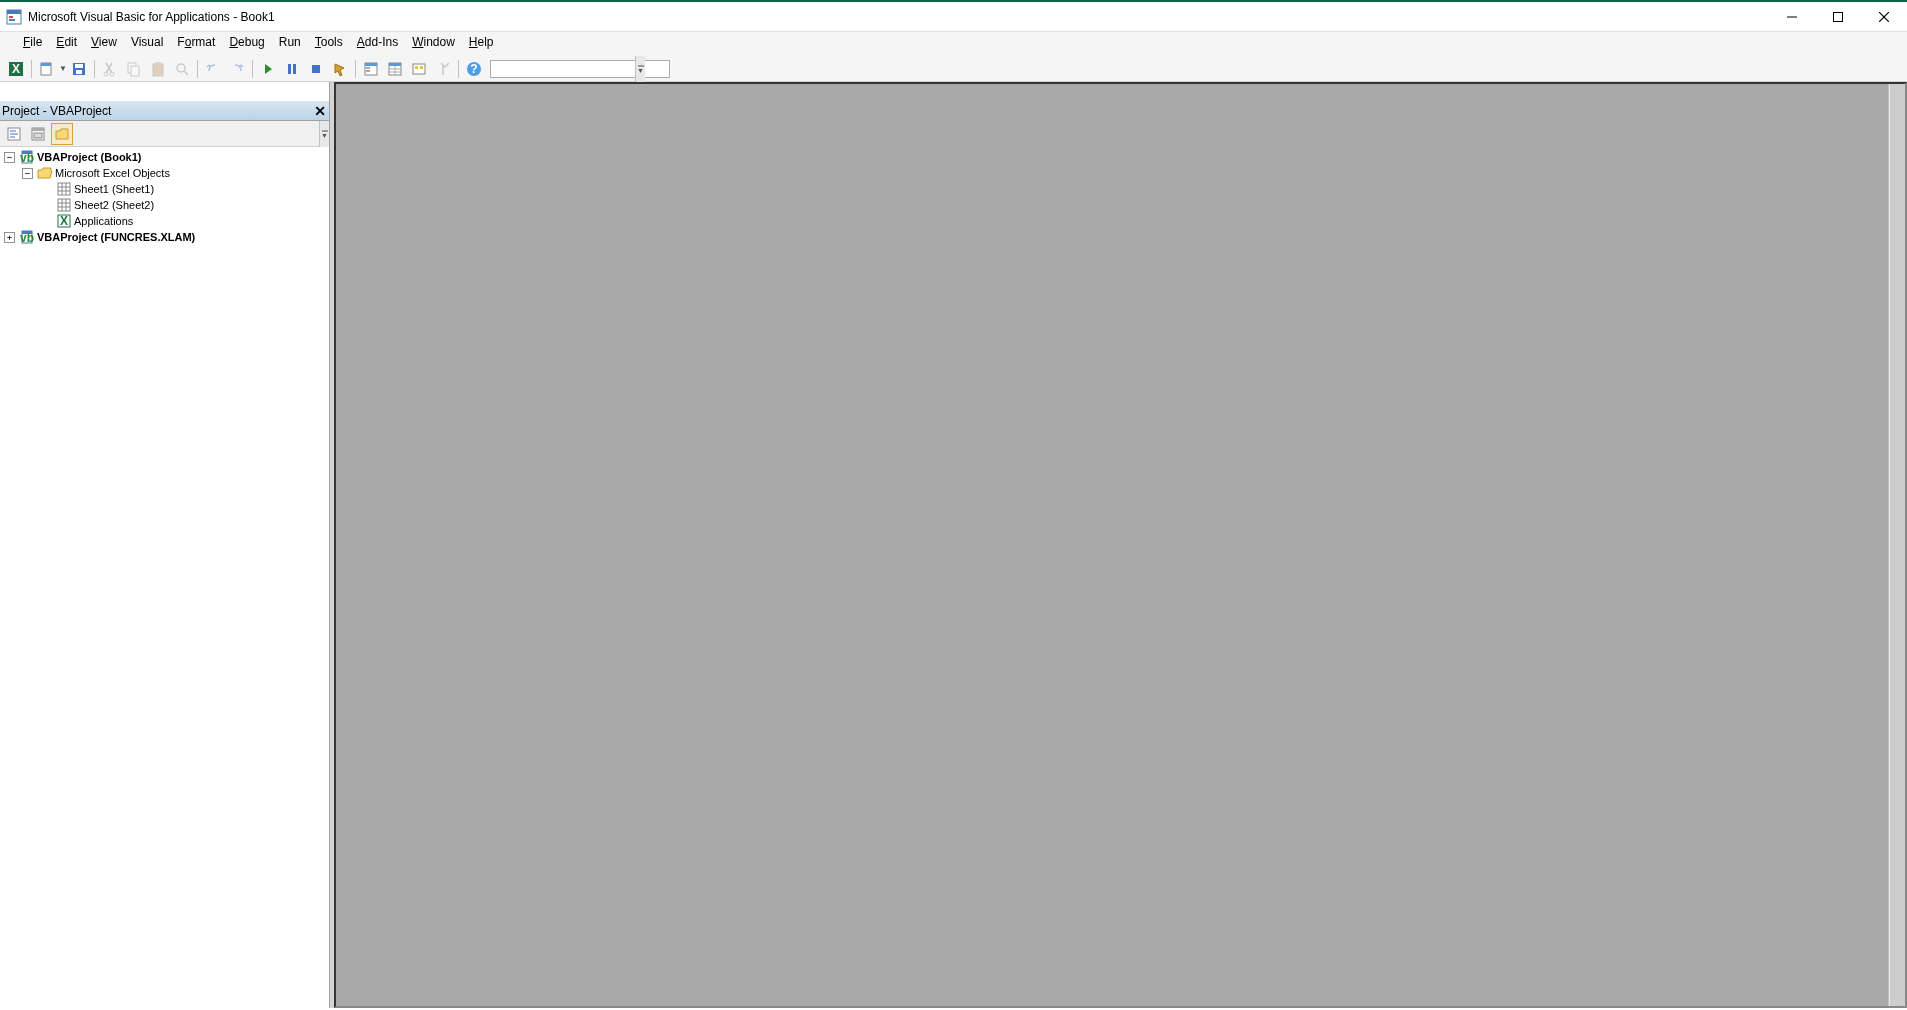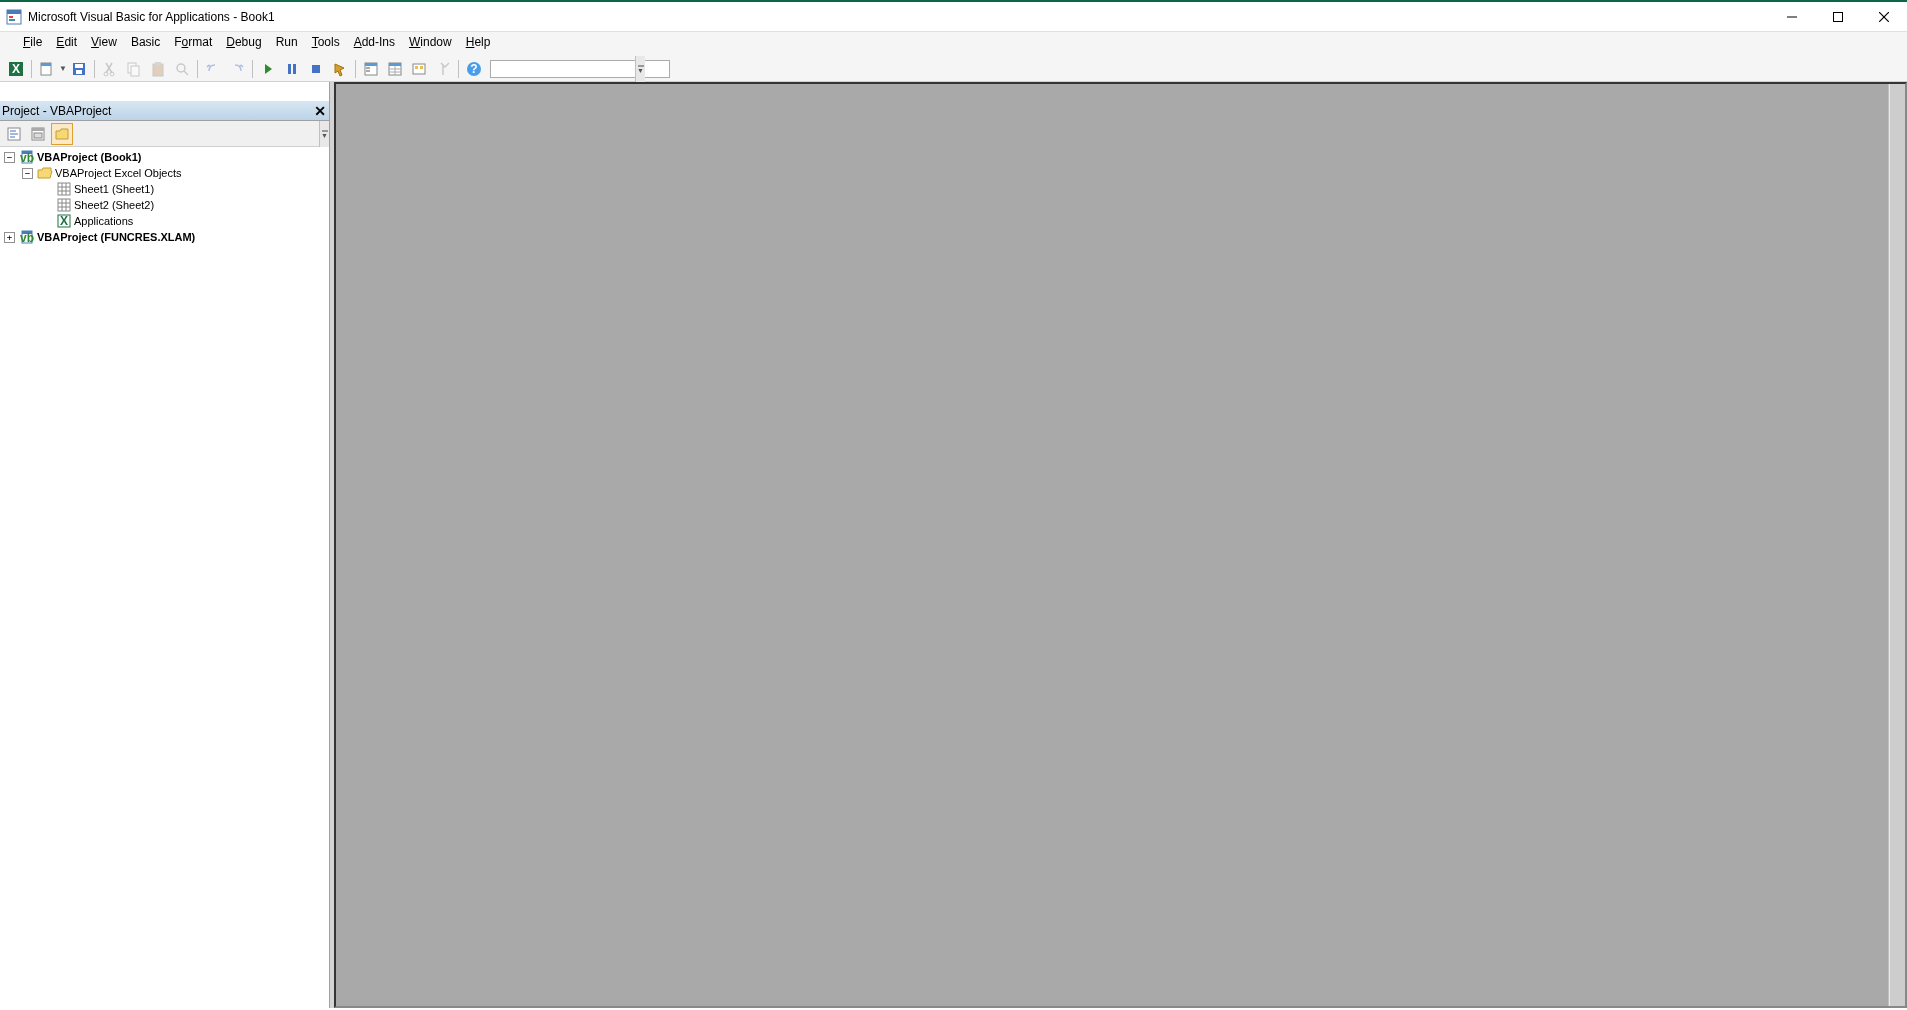--- a/index.html
+++ b/index.html
@@ -91,21 +91,21 @@
         <line x1="0" y1="0" x2="10" y2="10" stroke="#000" stroke-width="1.2"></line>
         <line x1="10" y1="0" x2="0" y2="10" stroke="#000" stroke-width="1.2"></line>
       </svg>
   </div>
 </div>
 
 <div class="menu-bar">
   <div class="menu-item"><span class="ul">F</span><span></span>ile</div>
   <div class="menu-item"><span class="ul">E</span>dit</div>
   <div class="menu-item"><span class="ul">V</span>iew</div>
-  <div class="menu-item"><span>Basic</span></div>
+  <div class="menu-item"><span>Visual</span></div>
   <div class="menu-item">F<span class="ul">o</span>rmat</div>
   <div class="menu-item"><span class="ul">D</span>ebug</div>
   <div class="menu-item"><span>Run</span></div>
   <div class="menu-item"><span class="ul">T</span>ools</div>
   <div class="menu-item"><span class="ul">A</span>dd-Ins</div>
   <div class="menu-item"><span class="ul">W</span>indow</div>
   <div class="menu-item"><span class="ul">H</span>elp</div>
 </div>
 
 <div class="toolbar">
@@ -283,21 +283,21 @@
       </div>
 
       <div class="tree-row">
         <span class="tree-indent" style="width:20px"></span>
         <span class="tree-toggle">−</span>
         <span class="tree-icon">
           <svg width="16" height="16">
               <path d="M1 5 L5 5 L6 3 L14 3 L14 6 L15 6 L13 13 L1 13 Z" fill="#f8d775" stroke="#c0a030"></path>
             </svg>
         </span>
-        <span class="tree-label">VBAProject Excel Objects</span>
+        <span class="tree-label">Microsoft Excel Objects</span>
       </div>
 
       <div class="tree-row">
         <span class="tree-indent" style="width:52px"></span>
         <span class="tree-icon">
           <svg width="16" height="16">
               <rect x="2" y="2" width="12" height="12" fill="#fff" stroke="#888"></rect>
               <line x1="2" y1="6" x2="14" y2="6" stroke="#888"></line>
               <line x1="2" y1="10" x2="14" y2="10" stroke="#888"></line>
               <line x1="6" y1="2" x2="6" y2="14" stroke="#888"></line>

